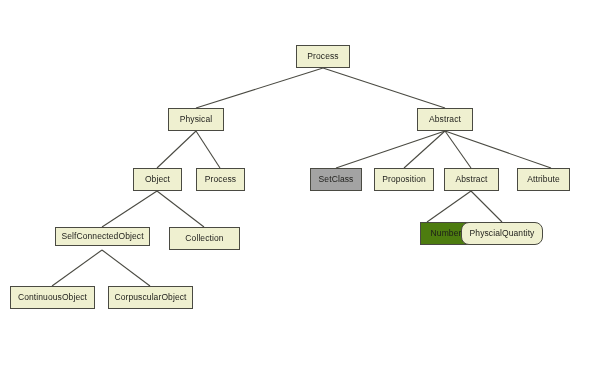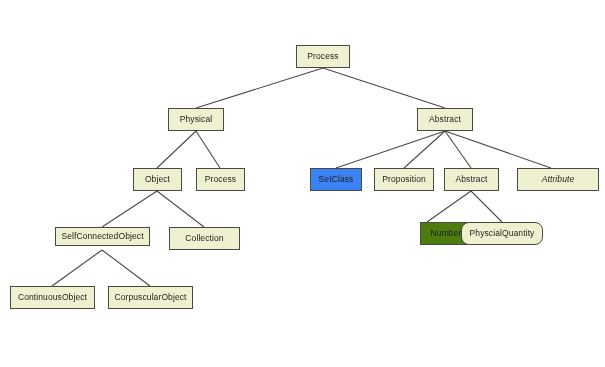--- a/index.html
+++ b/index.html
@@ -75,30 +75,30 @@
       </div>
       <div class="node" style="left: 417px; top: 108px; width: 56px; height: 23px; background: rgb(239, 240, 208); border-color: rgb(74, 74, 66); color: rgb(29, 29, 26);">
         <span class="node-label">Abstract</span>
       </div>
       <div class="node" style="left: 133px; top: 168px; width: 49px; height: 23px; background: rgb(239, 240, 208); border-color: rgb(74, 74, 66); color: rgb(29, 29, 26); text-align: right;">
         <span class="node-label">Object</span>
       </div>
       <div class="node" style="left: 196px; top: 168px; width: 49px; height: 23px; background: rgb(239, 240, 208); border-color: rgb(74, 74, 66); color: rgb(29, 29, 26);">
         <span class="node-label">Process</span>
       </div>
-      <div class="node" style="left: 310px; top: 168px; width: 52px; height: 23px; background: #3b82f6; border-color: rgb(74, 74, 66); color: rgb(29, 29, 26);">
+      <div class="node" style="left: 310px; top: 168px; width: 52px; height: 23px; background: #a3a3a3; border-color: rgb(74, 74, 66); color: rgb(29, 29, 26);">
         <span class="node-label">SetClass</span>
       </div>
       <div class="node" style="left: 374px; top: 168px; width: 60px; height: 23px; background: rgb(239, 240, 208); border-color: rgb(74, 74, 66); color: rgb(29, 29, 26);">
         <span class="node-label">Proposition</span>
       </div>
       <div class="node" style="left: 444px; top: 168px; width: 55px; height: 23px; background: rgb(239, 240, 208); border-color: rgb(74, 74, 66); color: rgb(29, 29, 26);">
         <span class="node-label">Abstract</span>
       </div>
-      <div class="node" style="left: 517px; top: 168px; width: 82px; height: 23px; background: rgb(239, 240, 208); border-color: rgb(74, 74, 66); color: rgb(29, 29, 26); font-style: italic;">
+      <div class="node" style="left: 517px; top: 168px; width: 53px; height: 23px; background: rgb(239, 240, 208); border-color: rgb(74, 74, 66); color: rgb(29, 29, 26);">
         <span class="node-label">Attribute</span>
       </div>
       <div class="node" style="left: 55px; top: 227px; width: 95px; height: 19px; background: rgb(239, 240, 208); border-color: rgb(74, 74, 66); color: rgb(29, 29, 26);">
         <span class="node-label">SelfConnectedObject</span>
       </div>
       <div class="node" style="left: 169px; top: 227px; width: 71px; height: 23px; background: rgb(239, 240, 208); border-color: rgb(74, 74, 66); color: rgb(29, 29, 26);">
         <span class="node-label">Collection</span>
       </div>
       <div class="node" style="left: 420px; top: 222px; width: 52px; height: 23px; background: #4d7c0f; border-color: rgb(74, 74, 66); color: rgb(29, 29, 26); text-align: right;">
         <span class="node-label">Number</span>

